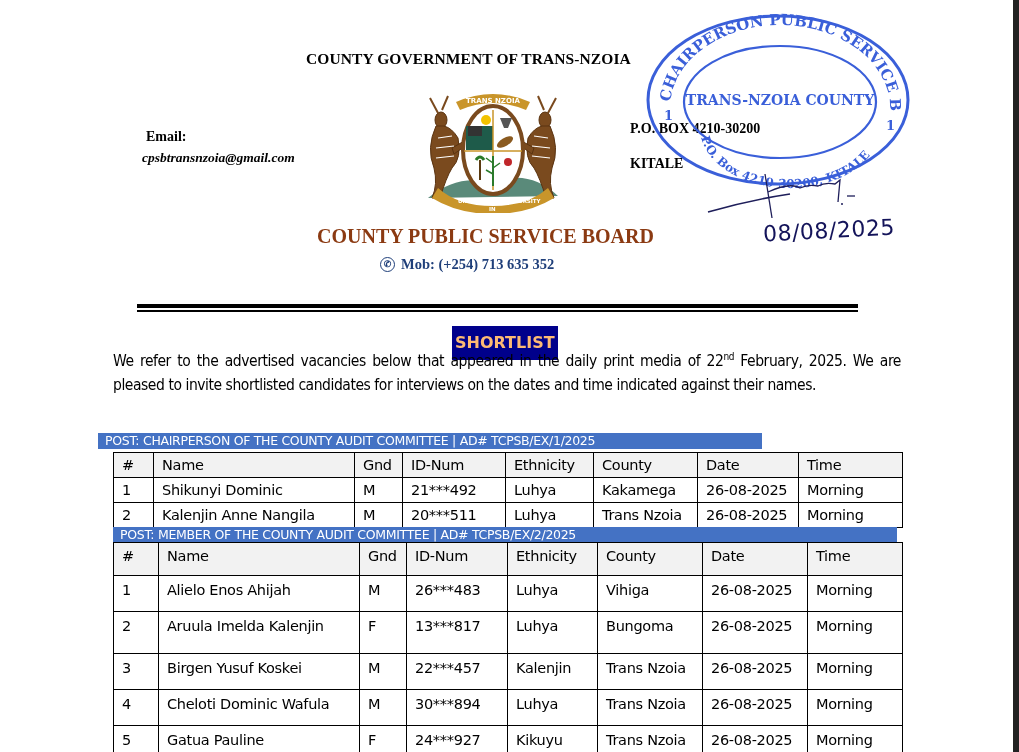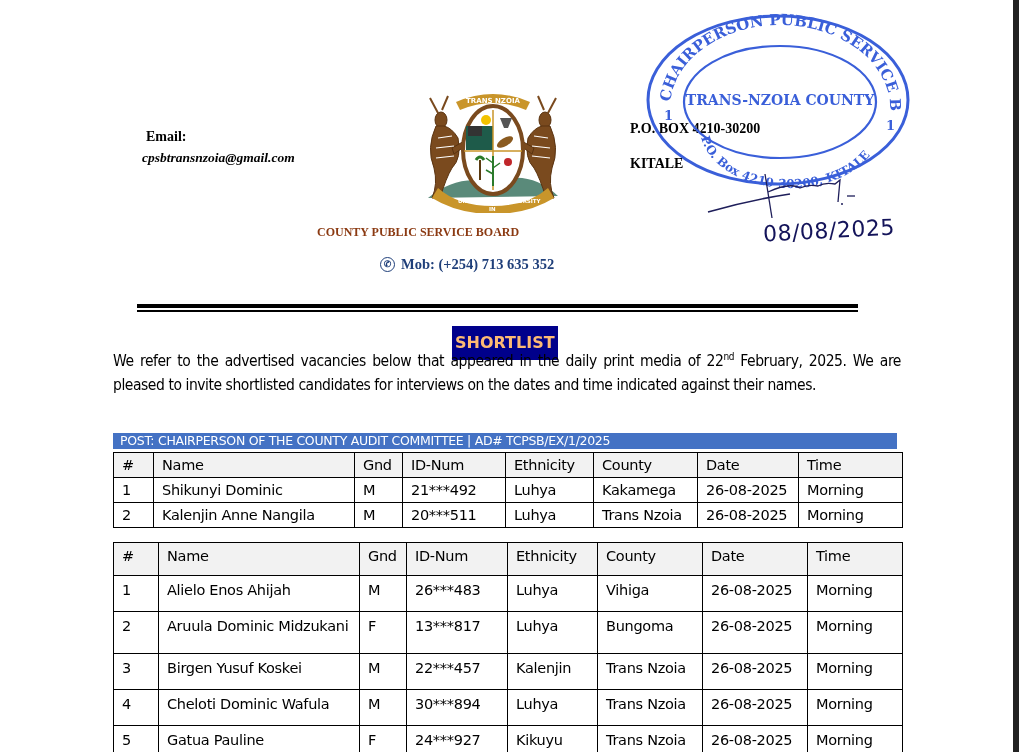--- a/index.html
+++ b/index.html
@@ -15,21 +15,21 @@
     position: absolute; left: 306px; top: 50px; font-size: 15.5px; font-weight: bold; letter-spacing: 0.1px;
   }
   .email-label { position: absolute; left: 146px; top: 129px; font-size: 14px; font-weight: bold; }
   .email-value { position: absolute; left: 142px; top: 150px; font-size: 13.5px; font-weight: bold; font-style: italic; }
   .pobox { position: absolute; left: 630px; top: 121px; font-size: 14px; font-weight: bold; }
   .town { position: absolute; left: 630px; top: 156px; font-size: 14px; font-weight: bold; }
 
   .logo { position: absolute; left: 408px; top: 88px; width: 170px; height: 125px; }
 
   .board-title {
-    position: absolute; left: 317px; top: 225px; font-size: 12px; font-weight: bold; color: #8b3a12;
+    position: absolute; left: 317px; top: 225px; font-size: 20px; font-weight: bold; color: #8b3a12;
   }
   .mob {
     position: absolute; left: 380px; top: 256px; font-size: 14.5px; font-weight: bold; color: #1f3f7a;
     display: flex; align-items: center; gap: 6px;
   }
   .phone-icon {
     display: inline-block; width: 15px; height: 15px; border: 1.5px solid #1f3f7a; border-radius: 50%;
     box-sizing: border-box; font-size: 9px; line-height: 12px; text-align: center; color: #1f3f7a;
   }
   .motto {
@@ -76,20 +76,21 @@
   table.t1 th, table.t1 td { height: 24px; line-height: 24px; }
   table.t2 th { height: 30px; line-height: 22px; padding-top: 2px; }
   table.t2 td { height: 30px; line-height: 18px; padding-top: 5px; white-space: normal; }
   table.t2 tr.tall td { height: 36px; }
 </style>
 </head>
 <body>
 
 <div class="page">
 
+  <div class="gov-title serif">COUNTY GOVERNMENT OF TRANS-NZOIA</div>
 
   <div class="email-label serif">Email:</div>
   <div class="email-value serif">cpsbtransnzoia@gmail.com</div>
 
   <div class="pobox serif">P.O. BOX 4210-30200</div>
   <div class="town serif">KITALE</div>
 
   <svg class="logo" viewBox="0 0 170 125">
 
     <path d="M20 110 Q50 85 85 95 Q120 80 150 108 Z" fill="#5a8a7a"></path>
@@ -173,21 +174,21 @@
     <path d="M68 20 Q90 10 100 16 Q108 12 118 14 Q125 10 135 12 L140 8 L138 30" stroke="#1e1e5a" stroke-width="1.3" fill="none"></path>
     <path d="M147 24 L155 24" stroke="#1e1e5a" stroke-width="1.3"></path>
     <circle cx="142" cy="32" r="1" fill="#1e1e5a"></circle>
   </svg>
   <div class="stamp-date">08/08/2025</div>
 
   <div class="shortlist">SHORTLIST</div>
 
   <div class="intro"><span>We refer to the advertised vacancies below that appeared in the daily print media of 22</span><sup>nd</sup><span> February, 2025. We are pleased to invite shortlisted candidates for interviews on the dates and time indicated against their names.</span></div>
 
-  <div class="post-bar" style="left:113px; top:433px; width:784px;">POST: CHAIRPERSON OF THE COUNTY AUDIT COMMITTEE | AD# TCPSB/EX/1/2025</div>
+  <div class="post-bar" style="left:98px; top:433px; width:664px;">POST: CHAIRPERSON OF THE COUNTY AUDIT COMMITTEE | AD# TCPSB/EX/1/2025</div>
   <table class="sl t1" style="left:113px; top:452px; width:789px;">
     <colgroup>
         <col style="width:40px">
         <col style="width:201px">
         <col style="width:48px">
         <col style="width:103px">
         <col style="width:88px">
         <col style="width:104px">
         <col style="width:101px">
         <col style="width:104px">
@@ -221,20 +222,21 @@
         <td>M</td>
         <td>20***511</td>
         <td>Luhya</td>
         <td>Trans Nzoia</td>
         <td>26-08-2025</td>
         <td>Morning</td>
       </tr>
     </tbody>
   </table>
 
+  <div class="post-bar" style="left:113px; top:527px; width:784px;">POST: MEMBER OF THE COUNTY AUDIT COMMITTEE | AD# TCPSB/EX/2/2025</div>
   <table class="sl t2" style="left:113px; top:542px; width:789px;">
     <colgroup>
         <col style="width:45px">
         <col style="width:201px">
         <col style="width:47px">
         <col style="width:101px">
         <col style="width:90px">
         <col style="width:105px">
         <col style="width:105px">
         <col style="width:95px">
@@ -257,21 +259,21 @@
         <td>Alielo Enos Ahijah</td>
         <td>M</td>
         <td>26***483</td>
         <td>Luhya</td>
         <td>Vihiga</td>
         <td>26-08-2025</td>
         <td>Morning</td>
       </tr>
       <tr class="tall">
         <td>2</td>
-        <td>Aruula Dominic Midzukani</td>
+        <td>Aruula Imelda Kalenjin</td>
         <td>F</td>
         <td>13***817</td>
         <td>Luhya</td>
         <td>Bungoma</td>
         <td>26-08-2025</td>
         <td>Morning</td>
       </tr>
       <tr>
         <td>3</td>
         <td>Birgen Yusuf Koskei</td>

